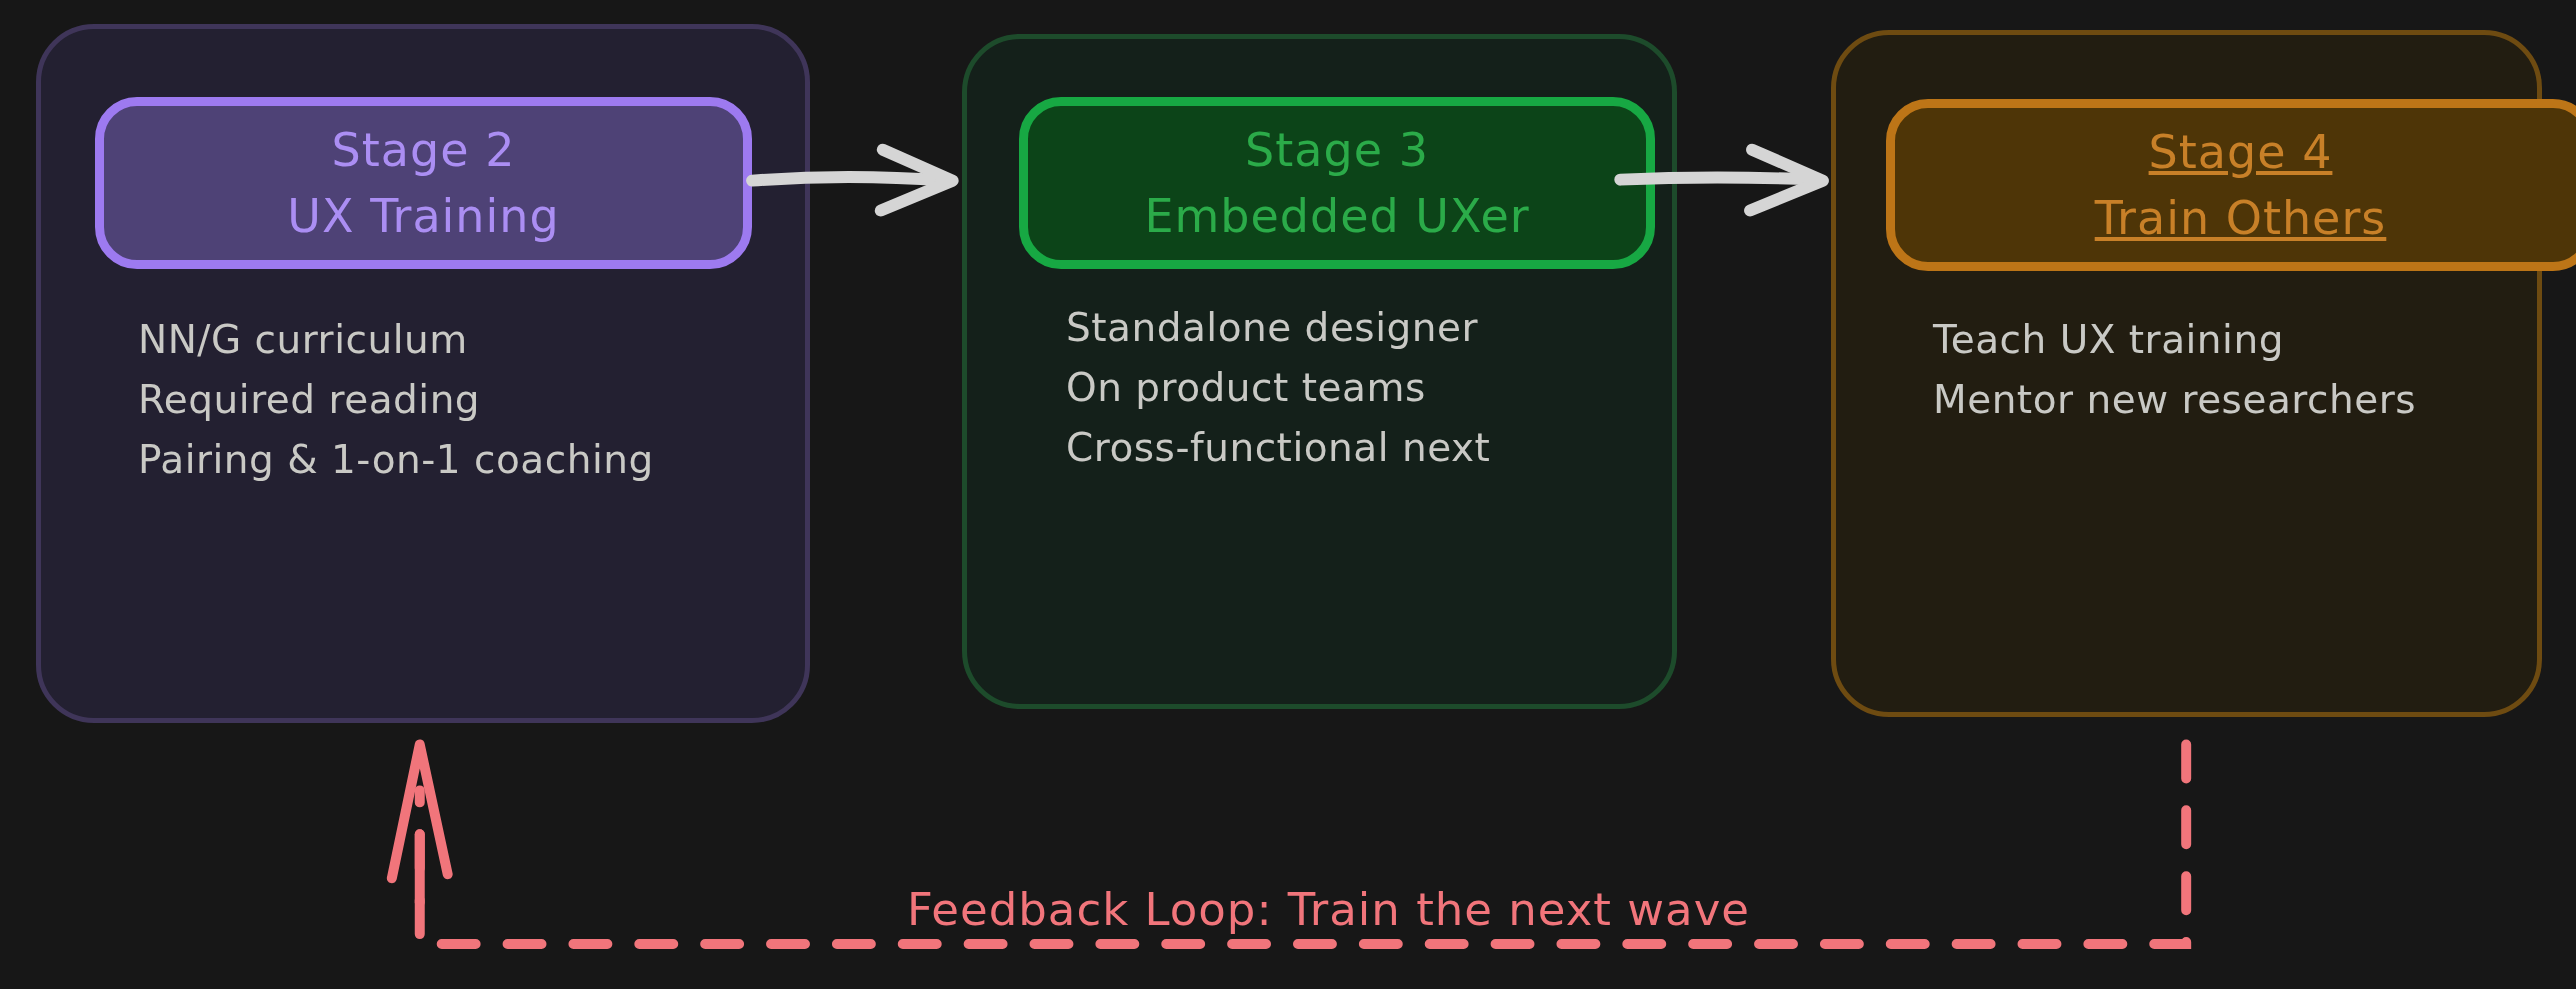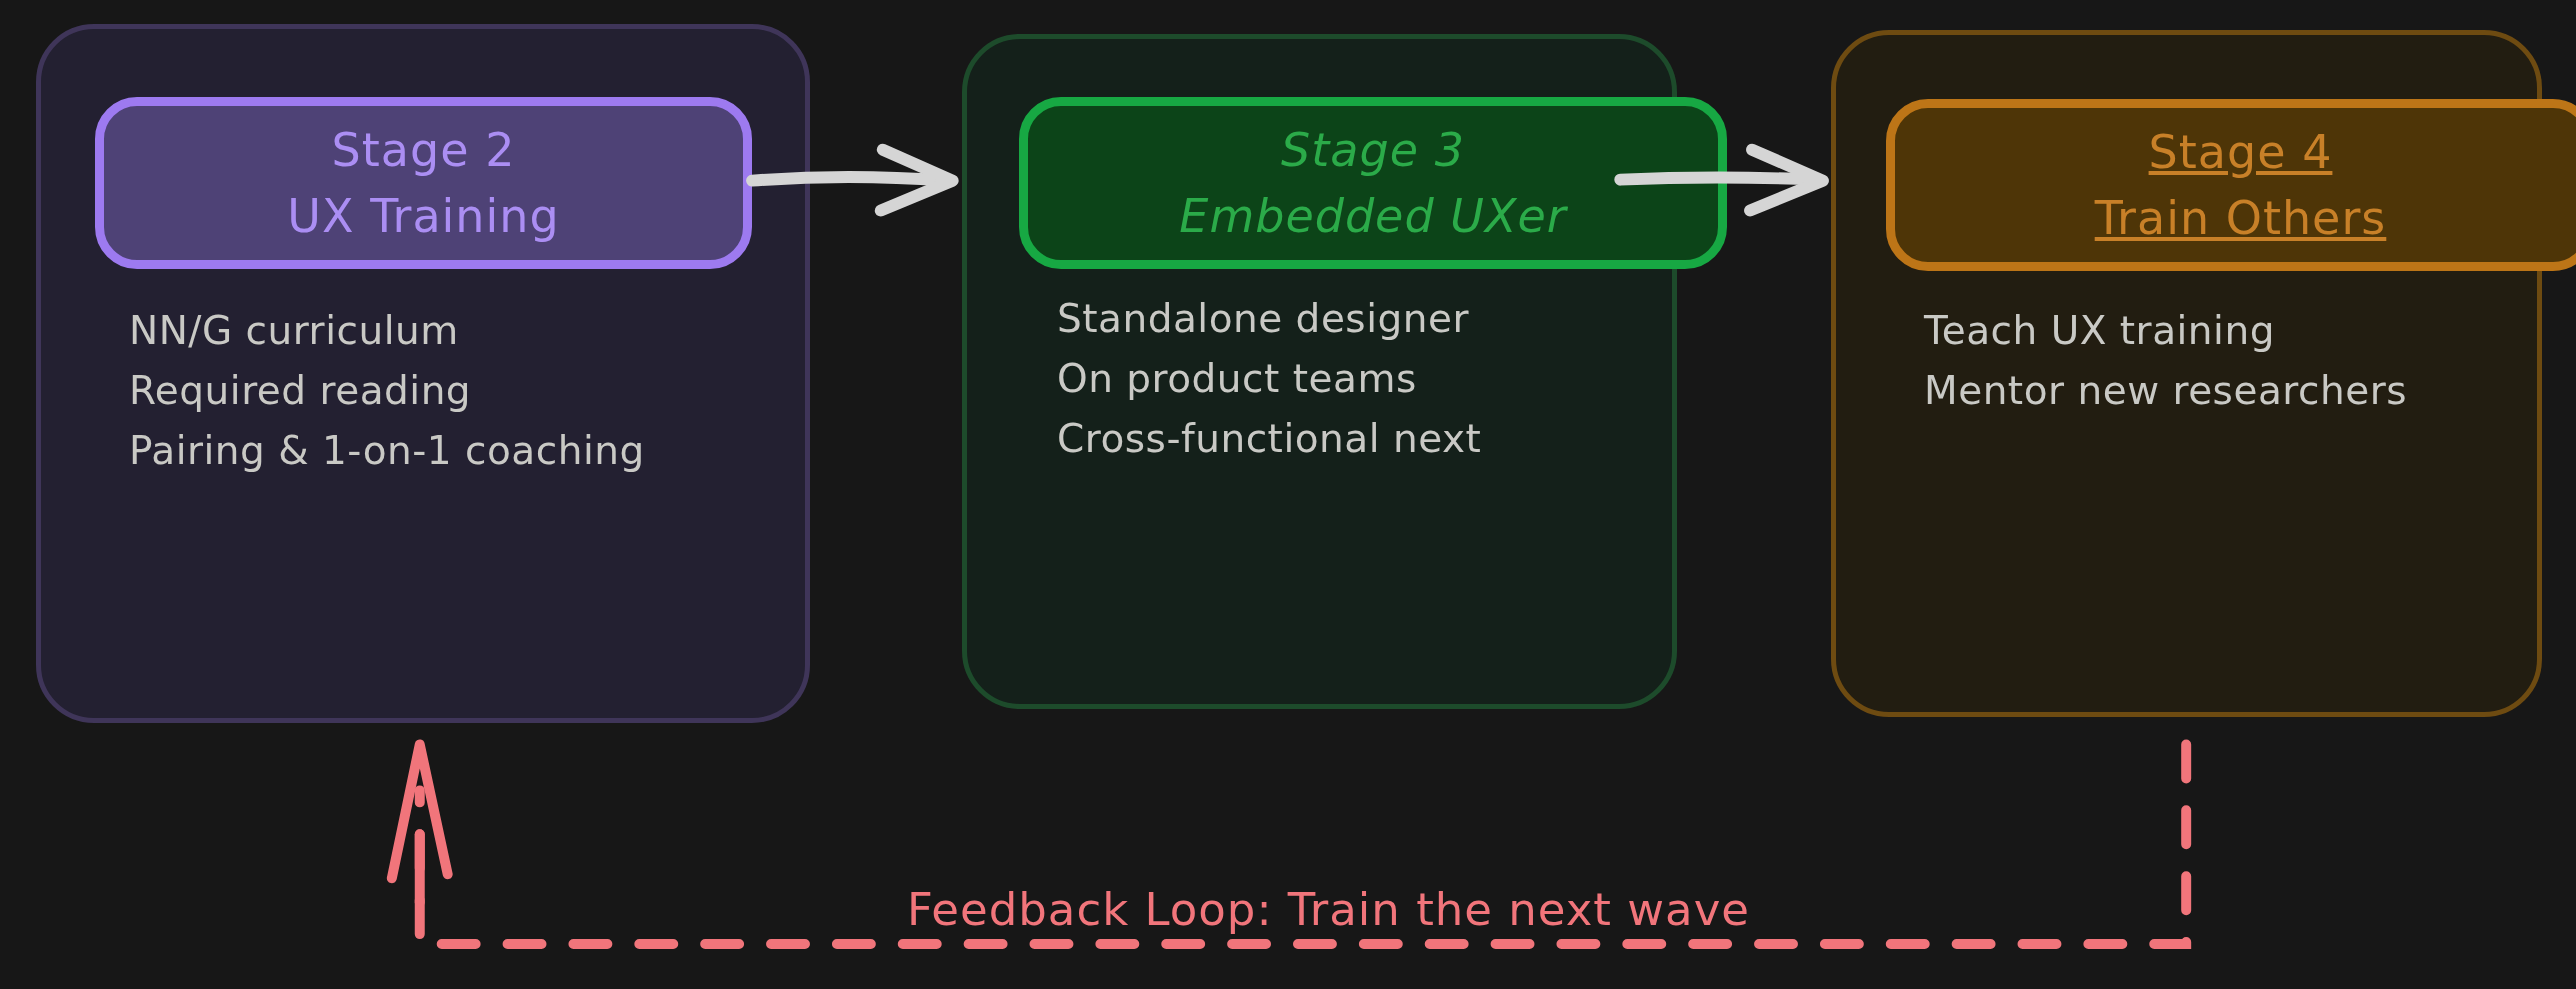--- a/index.html
+++ b/index.html
@@ -36,28 +36,28 @@
     flex-direction: column;
     align-items: center;
     justify-content: center;
     text-align: center;
     font-size: 46px;
     line-height: 66px;
     letter-spacing: 1px;
   }
   .s1 .header { left: 54px; top: 68px; width: 657px; height: 172px;
                 background: var(--s1-hfill); border: 9px solid var(--s1-hborder); color: var(--s1-title); }
-  .s2 .header { left: 52px; top: 58px; width: 708px; height: 172px;
-                background: var(--s2-hfill); border: 9px solid var(--s2-hborder); color: var(--s2-title); font-style: italic; }
+  .s2 .header { left: 52px; top: 58px; width: 636px; height: 172px;
+                background: var(--s2-hfill); border: 9px solid var(--s2-hborder); color: var(--s2-title); }
   .s3 .header { left: 50px; top: 64px; width: 709px; height: 172px;
                 background: var(--s3-hfill); border: 9px solid var(--s3-hborder); color: var(--s3-title); text-decoration: underline; }
 
   .items {
     position: absolute;
-    margin: 0;
+    margin: 9px;
     padding: 0;
     list-style: none;
     color: var(--text);
     font-size: 39px;
     line-height: 60px;
     letter-spacing: 0.5px;
     white-space: nowrap;
   }
   .s1 .items { left: 88px; top: 272px; }
   .s2 .items { left: 90px; top: 250px; }

